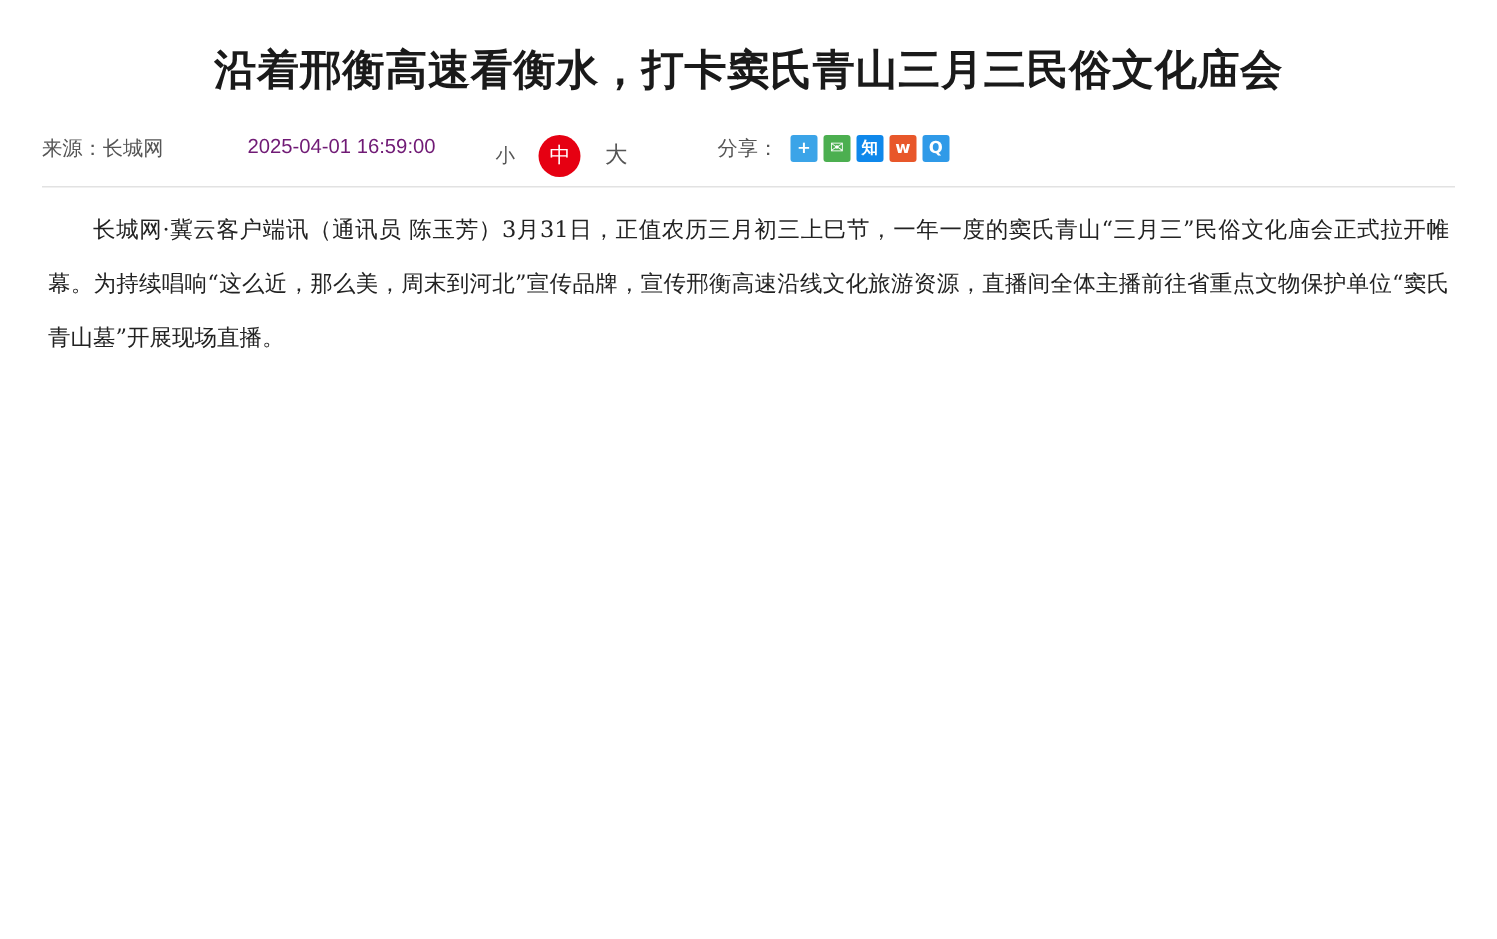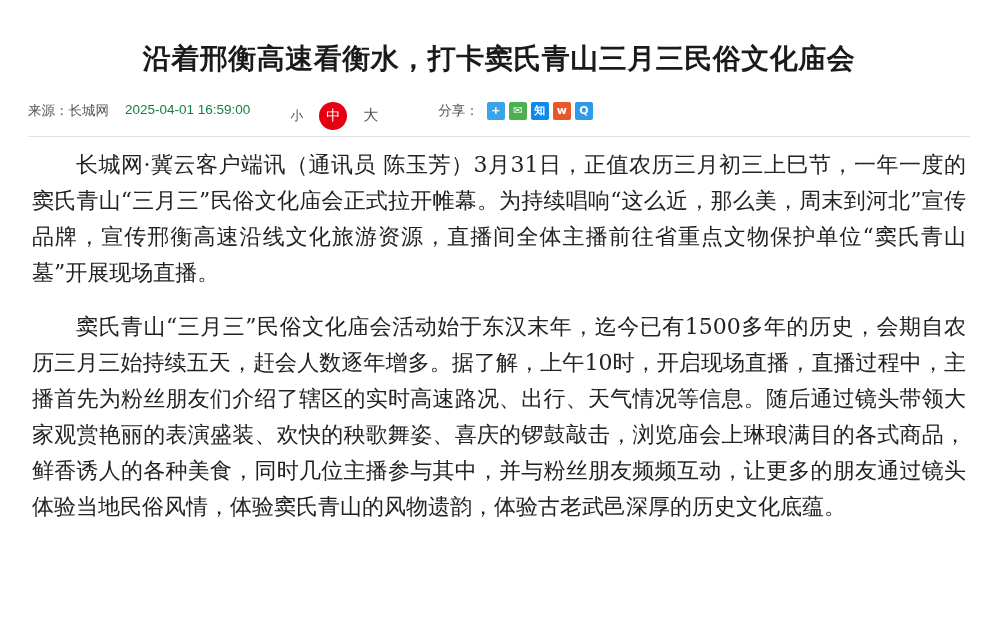--- a/index.html
+++ b/index.html
@@ -11,21 +11,21 @@
     width: 998px;
     height: 626px;
     font-family: "Liberation Sans", sans-serif;
     color: #222;
     overflow: hidden;
   }
   .page {
     width: 998px;
     height: 626px;
     box-sizing: border-box;
-    padding: 12px 26px;
+    padding: 0 26px;
     position: relative;
   }
   .title {
     margin: 0;
     padding: 28px 10px 0 10px;
     text-align: center;
     font-size: 28px;
     font-weight: bold;
     color: #1a1a1a;
     letter-spacing: 0.5px;
@@ -39,22 +39,22 @@
     padding: 0 4px 0 2px;
     height: 34px;
     font-size: 13.5px;
     color: #555;
   }
   .meta-source {
     color: #555;
     white-space: nowrap;
   }
   .meta-date {
-    margin-left: 16px;
-    color: #15803d;
+    margin-left: 56px;
+    color: #701a75;
     white-space: nowrap;
   }
   .font-sizes {
     display: flex;
     align-items: center;
     margin-left: 40px;
     gap: 16px;
   }
   .fs {
     font-size: 13px;
@@ -110,21 +110,21 @@
     height: 1px;
     background: #e2e2e2;
     margin: 0 2px;
   }
 
   .article {
     padding: 10px 6px 0 6px;
   }
   .article p {
     margin: 0 0 18px 0;
-    font-size: 22px;
+    font-size: 15px;
     line-height: 36px;
     color: #222;
     text-align: justify;
     text-indent: 2em;
     font-family: "DejaVu Serif", "Liberation Serif", serif;
   }
 </style>
 </head>
 <body>
 
@@ -149,16 +149,15 @@
       <span class="sicon zhihu">知</span>
       <span class="sicon sina">w</span>
       <span class="sicon qzone">Q</span>
     </div>
   </div>
 
   <div class="divider"></div>
 
   <div class="article">
     <p>长城网·冀云客户端讯（通讯员 陈玉芳）3月31日，正值农历三月初三上巳节，一年一度的窦氏青山“三月三”民俗文化庙会正式拉开帷幕。为持续唱响“这么近，那么美，周末到河北”宣传品牌，宣传邢衡高速沿线文化旅游资源，直播间全体主播前往省重点文物保护单位“窦氏青山墓”开展现场直播。</p>
-    <p>窦氏青山“三月三”民俗文化庙会活动始于东汉末年，迄今已有1500多年的历史，会期自农历三月三始持续五天，赶会人数逐年增多。据了解，上午10时，开启现场直播，直播过程中，主播首先为粉丝朋友们介绍了辖区的实时高速路况、出行、天气情况等信息。随后通过镜头带领大家观赏艳丽的表演盛装、欢快的秧歌舞姿、喜庆的锣鼓敲击，浏览庙会上琳琅满目的各式商品，鲜香诱人的各种美食，同时几位主播参与其中，并与粉丝朋友频频互动，让更多的朋友通过镜头体验当地民俗风情，体验窦氏青山的风物遗韵，体验古老武邑深厚的历史文化底蕴。</p>
   </div>
 
 </div>
 
 </body></html>

